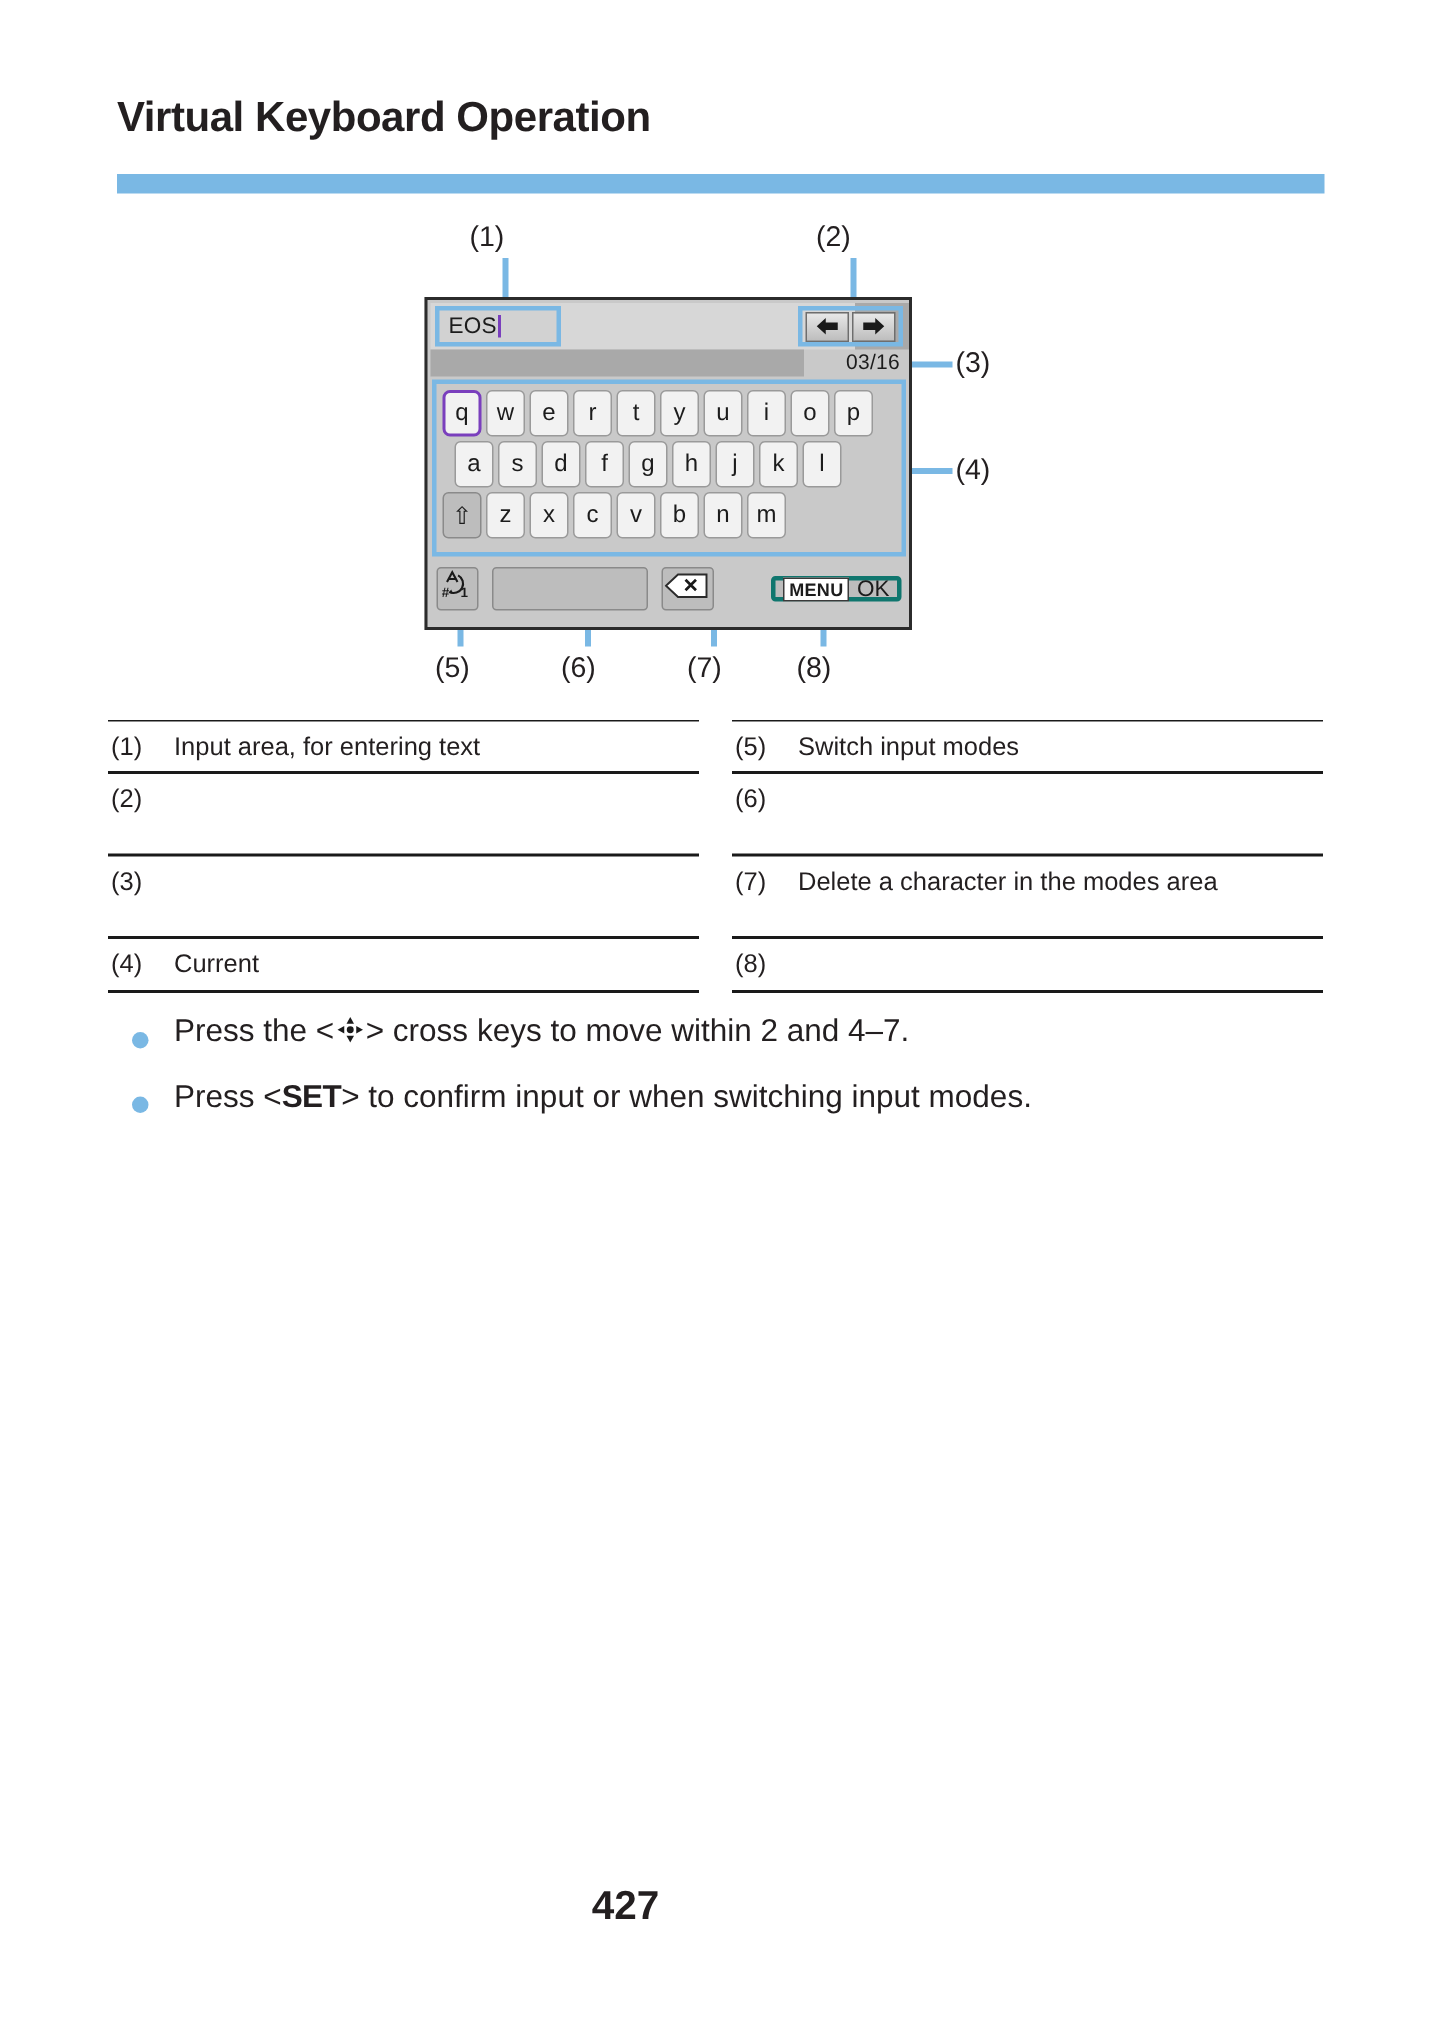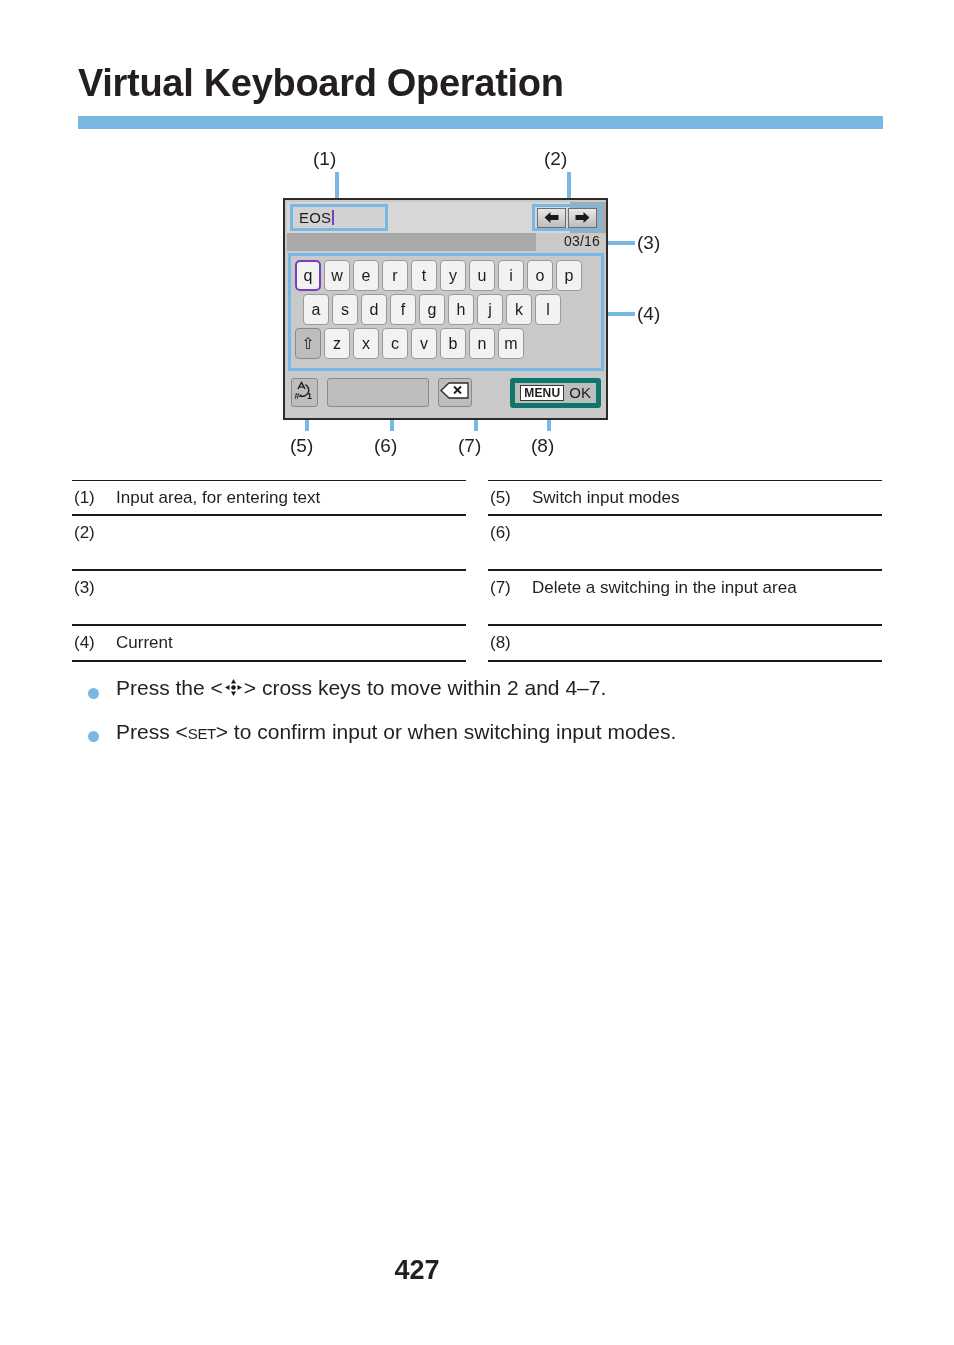--- a/index.html
+++ b/index.html
@@ -14,21 +14,21 @@
     font-family: "Liberation Sans", sans-serif;
     color: #1a1a1a;
     overflow: hidden;
   }
 
   
   .page-title {
     position: absolute;
     left: 78px;
     top: 62px;
-    font-size: 38px;
+    font-size: 28px;
     font-weight: bold;
     letter-spacing: -0.3px;
     color: #231f20;
     white-space: nowrap;
   }
   .title-rule {
     position: absolute;
     left: 78px;
     top: 116px;
     width: 805px;
@@ -96,21 +96,21 @@
     left: 2px; top: 33px;
     width: 249px; height: 18px;
     background: #a9a9a9;
   }
 
   
   .input-field {
     position: absolute;
     left: 5px;
     top: 4px;
-    width: 98px;
+    width: 84px;
     height: 27px;
     background: #d2d2d2;
     border: 3px solid #7ab8e4;
     box-sizing: border-box;
     display: flex;
     align-items: center;
     padding-left: 6px;
   }
   .input-text {
     font-size: 15px;
@@ -239,23 +239,23 @@
     background: #bdbdbd;
     border: 1px solid #8a8a8a;
     border-radius: 3px;
     box-sizing: border-box;
     display: flex;
     align-items: center;
     justify-content: center;
   }
   .fn-ok {
     margin-left: 38px;
-    height: 30px;
+    height: 17px;
     background: #bdbdbd;
-    border: 5px solid #0f766e;
+    border: 3px solid #0f766e;
     border-radius: 3px;
     box-sizing: border-box;
     display: flex;
     align-items: center;
     padding: 0 5px;
     gap: 5px;
     text-align: right;
   }
   .menu-badge {
     background: #ffffff;
@@ -326,22 +326,22 @@
     margin-top: 10px;
     margin-right: 17px;
   }
   .bullet-text { flex: 1; }
   .glyph-cross {
     display: inline-block;
     vertical-align: -2px;
     margin: 0 1px;
   }
   .glyph-set {
-    font-weight: normal;
-    font-size: 15px;
+    font-weight: bold;
+    font-size: 21px;
     letter-spacing: -0.4px;
   }
 
   
   .page-number {
     position: absolute;
     left: 0;
     top: 1255px;
     width: 834px;
     text-align: center;
@@ -501,21 +501,21 @@
     <div class="desc-col">
       <div class="desc-row first h1">
         <span class="desc-num">(5)</span>
         <span class="desc-text">Switch input modes</span>
       </div>
       <div class="desc-row h2">
         <span class="desc-num">(6)</span>
       </div>
       <div class="desc-row h2">
         <span class="desc-num">(7)</span>
-        <span class="desc-text">Delete a switching in the input area</span>
+        <span class="desc-text">Delete a character in the modes area</span>
       </div>
       <div class="desc-row h1">
         <span class="desc-num">(8)</span>
       </div>
     </div>
 
   </div>
 </div>
 
 <div class="bullets">

